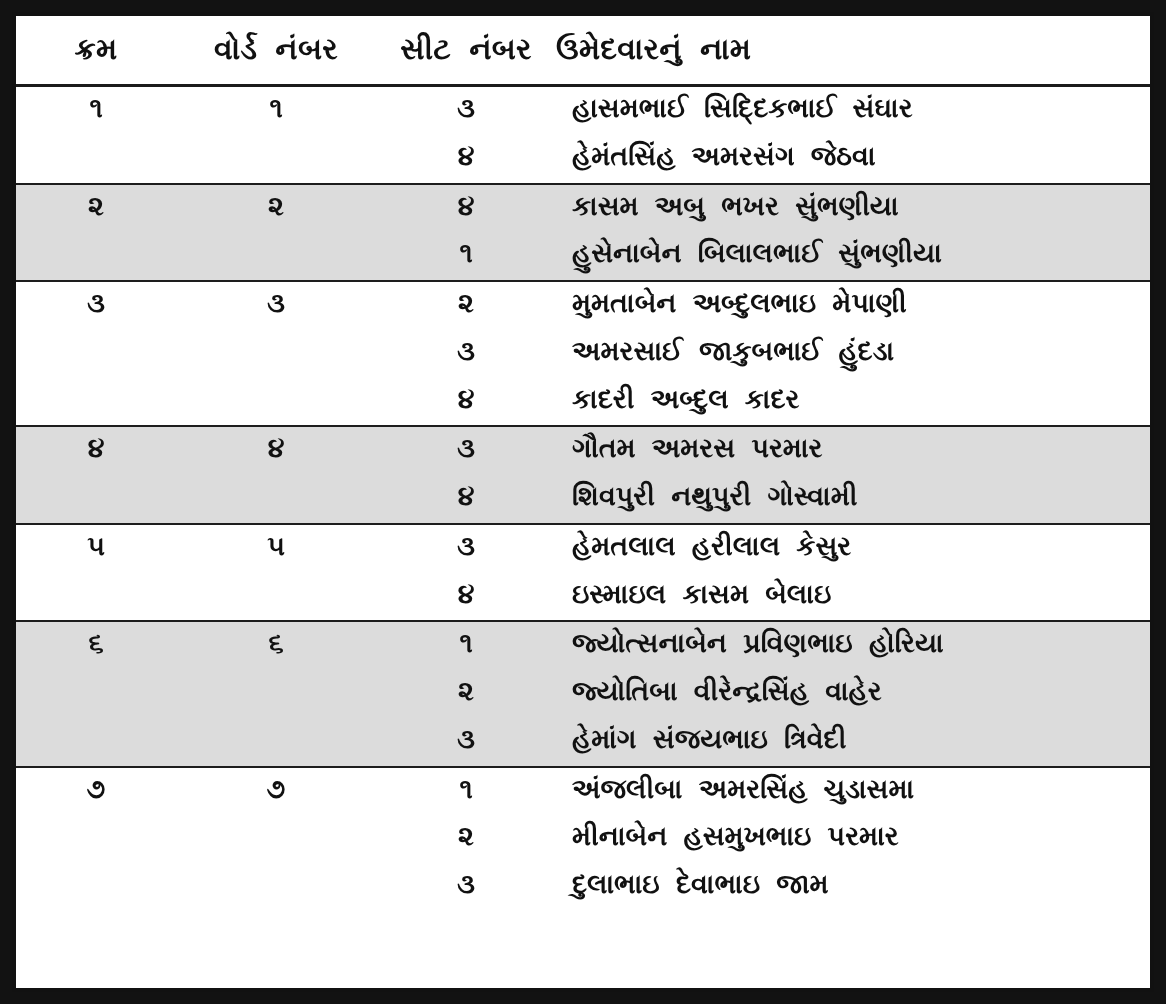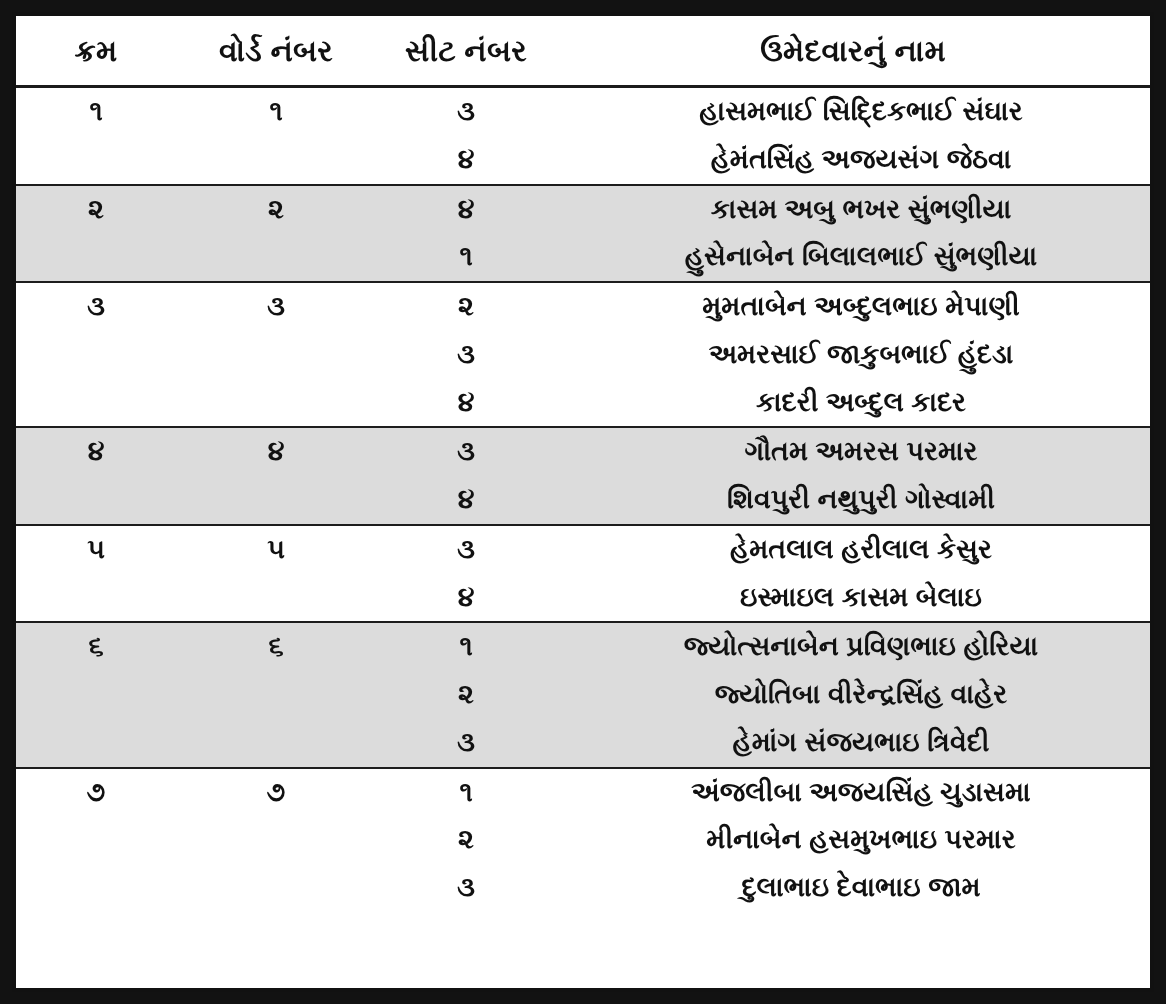--- a/index.html
+++ b/index.html
@@ -26,50 +26,51 @@
     box-sizing: border-box;
     border: 4px solid #111111;
     background: #ffffff;
     padding: 0;
     overflow: hidden;
   }
   table.candidates {
     width: 100%;
     border-collapse: collapse;
     table-layout: fixed;
+    font-family: Liberation Mono, monospace;
   }
   table.candidates col.c-kram { width: 160px; }
   table.candidates col.c-ward { width: 200px; }
   table.candidates col.c-seat { width: 180px; }
   table.candidates col.c-name { width: auto; }
 
   thead th {
     font-size: 30px;
     font-weight: bold;
     color: #111111;
     padding: 18px 0 16px 0;
     text-align: center;
     border-bottom: 3px solid #1b1b1b;
     letter-spacing: 0.2px;
   }
   thead th.name-head {
-    text-align: center;
+    text-align: left;
   }
 
   tbody td {
     font-size: 27px;
     font-weight: bold;
     color: #111111;
     padding: 7px 0 7px 0;
     text-align: center;
     vertical-align: middle;
     line-height: 1.25;
   }
   tbody td.name {
-    text-align: center;
+    text-align: left;
     padding-left: 16px;
   }
   tbody tr.shaded td {
     background: #dcdcdc;
   }
   tbody tr.group-start td {
     border-top: 2px solid #1d1d1d;
   }
   tbody tr:first-child td {
     border-top: none;
@@ -99,21 +100,21 @@
           <tr class="group-start">
             <td>૧</td>
             <td>૧</td>
             <td>૩</td>
             <td class="name">હાસમભાઈ સિદ્દિકભાઈ સંઘાર</td>
           </tr>
           <tr>
             <td></td>
             <td></td>
             <td>૪</td>
-            <td class="name">હેમંતસિંહ અજયસંગ જેઠવા</td>
+            <td class="name">હેમંતસિંહ અમરસંગ જેઠવા</td>
           </tr>
           <tr class="shaded group-start">
             <td>૨</td>
             <td>૨</td>
             <td>૪</td>
             <td class="name">કાસમ અબુ ભખર સુંભણીયા</td>
           </tr>
           <tr class="shaded">
             <td></td>
             <td></td>
@@ -177,21 +178,21 @@
           <tr class="shaded">
             <td></td>
             <td></td>
             <td>૩</td>
             <td class="name">હેમાંગ સંજયભાઇ ત્રિવેદી</td>
           </tr>
           <tr class="group-start">
             <td>૭</td>
             <td>૭</td>
             <td>૧</td>
-            <td class="name">અંજલીબા અજયસિંહ ચુડાસમા</td>
+            <td class="name">અંજલીબા અમરસિંહ ચુડાસમા</td>
           </tr>
           <tr>
             <td></td>
             <td></td>
             <td>૨</td>
             <td class="name">મીનાબેન હસમુખભાઇ પરમાર</td>
           </tr>
           <tr>
             <td></td>
             <td></td>

